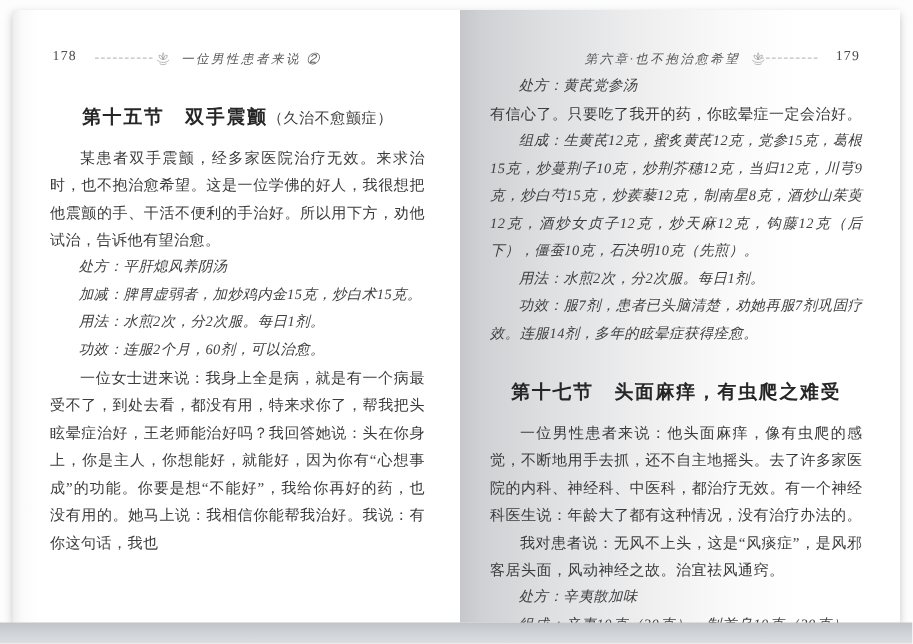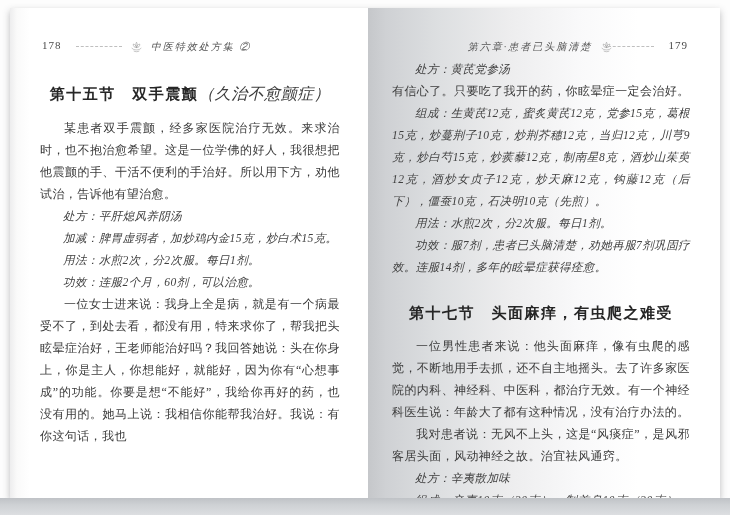--- a/index.html
+++ b/index.html
@@ -40,21 +40,21 @@
     display:flex;align-items:center;justify-content:center;gap:7px;height:18px;
   }
   .lotus{width:15px;height:15px;display:inline-block;flex:0 0 auto;}
   .section-title{
     text-align:center;margin:26px 0 12px;color:#262626;
     font-family:"Liberation Sans","DejaVu Sans",sans-serif;
     font-weight:bold;font-size:15px;letter-spacing:1.5px;
   }
   .section-title .section-subtitle{
     font-family:"Liberation Serif","DejaVu Serif",serif;
-    font-weight:normal;font-style:italic;font-size:16px;letter-spacing:0.5px;color:#3c3c3c;
+    font-weight:normal;font-size:12px;letter-spacing:0.5px;color:#3c3c3c;
   }
   .para{
     margin:0;text-align:justify;
     font-size:12px;line-height:22px;letter-spacing:0.4px;color:#3b3b3b;
   }
   .para.body{text-indent:2em;}
   .para.body-cont{text-indent:0;}
   .para.recipe{
     text-indent:2em;font-style:italic;font-size:11.5px;color:#3f3f3f;
   }
@@ -71,38 +71,38 @@
       <span class="header-center">
         <svg class="lotus" viewBox="0 0 24 24">
           <g fill="none" stroke="#9a9a9a" stroke-width="0.9">
             <path d="M12 3.5c-1.6 3-1.6 6.2 0 8.6 1.6-2.4 1.6-5.6 0-8.6z"></path>
             <path d="M6.8 6.5c-.2 3.2 1.6 5.8 5.2 5.6-.4-3.1-2.1-4.9-5.2-5.6z"></path>
             <path d="M17.2 6.5c.2 3.2-1.6 5.8-5.2 5.6.4-3.1 2.1-4.9 5.2-5.6z"></path>
             <path d="M4.5 12.5c1.8 4.5 13.2 4.5 15 0"></path>
             <path d="M7.5 17.5c2.6 1.6 6.4 1.6 9 0"></path>
           </g>
         </svg>
-        <span>中医特效处方集 ②</span>
+        <span>一位男性患者来说 ②</span>
       </span>
     </div>
     <div class="page-content">
         <div class="section-title"><span>第十五节　双手震颤</span><span class="section-subtitle">（久治不愈颤症）</span></div>
         <p class="para body">某患者双手震颤，经多家医院治疗无效。来求治时，也不抱治愈希望。这是一位学佛的好人，我很想把他震颤的手、干活不便利的手治好。所以用下方，劝他试治，告诉他有望治愈。</p>
         <p class="para recipe">处方：平肝熄风养阴汤</p>
         <p class="para recipe">加减：脾胃虚弱者，加炒鸡内金15克，炒白术15克。</p>
         <p class="para recipe">用法：水煎2次，分2次服。每日1剂。</p>
         <p class="para recipe">功效：连服2个月，60剂，可以治愈。</p>
         <p class="para body">一位女士进来说：我身上全是病，就是有一个病最受不了，到处去看，都没有用，特来求你了，帮我把头眩晕症治好，王老师能治好吗？我回答她说：头在你身上，你是主人，你想能好，就能好，因为你有“心想事成”的功能。你要是想“不能好”，我给你再好的药，也没有用的。她马上说：我相信你能帮我治好。我说：有你这句话，我也</p>
       </div>
   </div>
 
   <div class="page page-right">
     <div class="page-header">
       <span class="header-center">
-        <span>第六章·患者已头脑清楚</span>
+        <span>第六章·也不抱治愈希望</span>
         <svg class="lotus" viewBox="0 0 24 24">
           <g fill="none" stroke="#9a9a9a" stroke-width="0.9">
             <path d="M12 3.5c-1.6 3-1.6 6.2 0 8.6 1.6-2.4 1.6-5.6 0-8.6z"></path>
             <path d="M6.8 6.5c-.2 3.2 1.6 5.8 5.2 5.6-.4-3.1-2.1-4.9-5.2-5.6z"></path>
             <path d="M17.2 6.5c.2 3.2-1.6 5.8-5.2 5.6.4-3.1 2.1-4.9 5.2-5.6z"></path>
             <path d="M4.5 12.5c1.8 4.5 13.2 4.5 15 0"></path>
             <path d="M7.5 17.5c2.6 1.6 6.4 1.6 9 0"></path>
           </g>
         </svg>
       </span>

